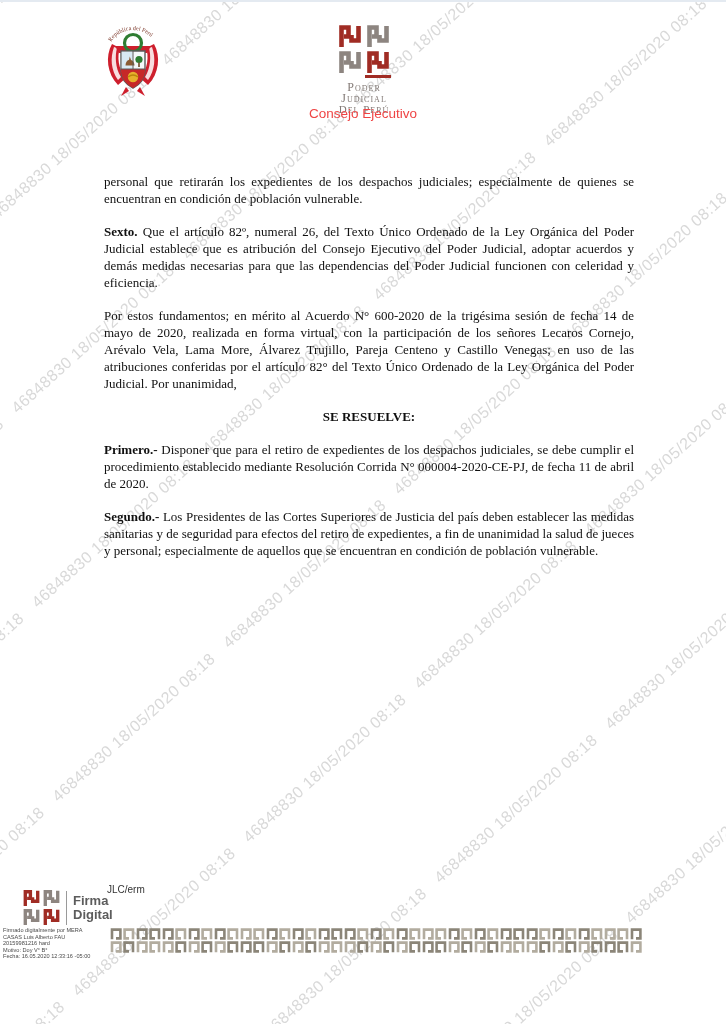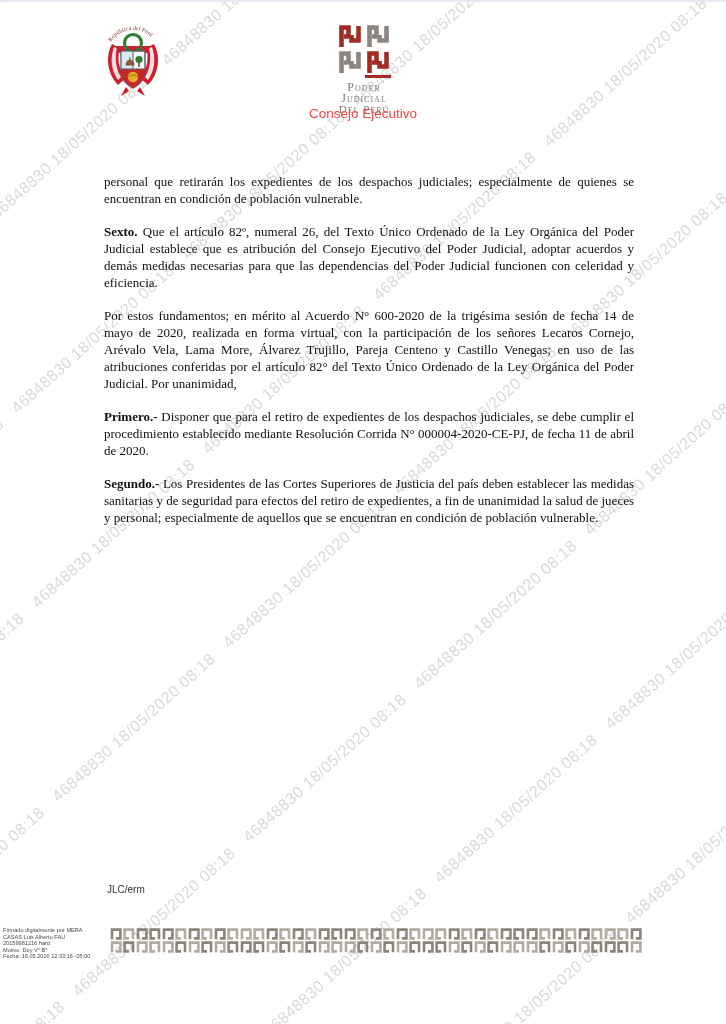--- a/index.html
+++ b/index.html
@@ -139,28 +139,50 @@
     </div>
 
     <div class="subtitle">Consejo Ejecutivo</div>
   </div>
 
   <div class="doc-body">
     <p><span class="lead"></span><span>personal que retirarán los expedientes de los despachos judiciales; especialmente de quienes se encuentran en condición de población vulnerable.</span></p>
     <p><span class="lead">Sexto.</span><span> Que el artículo 82º, numeral 26, del Texto Único Ordenado de la Ley Orgánica del Poder Judicial establece que es atribución del Consejo Ejecutivo del Poder Judicial, adoptar acuerdos y demás medidas necesarias para que las dependencias del Poder Judicial funcionen con celeridad y eficiencia.</span></p>
     <p><span class="lead"></span><span>Por estos fundamentos; en mérito al Acuerdo N° 600-2020 de la trigésima sesión de fecha 14 de mayo de 2020, realizada en forma virtual, con la participación de los señores Lecaros Cornejo, Arévalo Vela, Lama More, Álvarez Trujillo, Pareja Centeno y Castillo Venegas; en uso de las atribuciones conferidas por el artículo 82° del Texto Único Ordenado de la Ley Orgánica del Poder Judicial. Por unanimidad,</span></p>
 
+    <p class="resolve-heading">SE RESUELVE:</p>
 
     <p><span class="lead">Primero.-</span><span> Disponer que para el retiro de expedientes de los despachos judiciales, se debe cumplir el procedimiento establecido mediante Resolución Corrida N° 000004-2020-CE-PJ, de fecha 11 de abril de 2020.</span></p>
     <p><span class="lead">Segundo.-</span><span> Los Presidentes de las Cortes Superiores de Justicia del país deben establecer las medidas sanitarias y de seguridad para efectos del retiro de expedientes, a fin de unanimidad la salud de jueces y personal; especialmente de aquellos que se encuentran en condición de población vulnerable.</span></p>
 
   </div>
 
   <div class="initials">JLC/erm</div>
 
+  <div class="firma">
+    <div class="firma-grid">
+      <svg width="19" height="18" class="pj-red">
+          <use href="#pj"></use>
+        </svg>
+      <svg width="19" height="18" class="pj-gray">
+          <use href="#pj"></use>
+        </svg>
+      <svg width="19" height="18" class="pj-gray">
+          <use href="#pj"></use>
+        </svg>
+      <svg width="19" height="18" class="pj-red">
+          <use href="#pj"></use>
+        </svg>
+    </div>
+    <div class="firma-divider"></div>
+    <div class="firma-text">
+      <div>Firma</div>
+      <div>Digital</div>
+    </div>
+  </div>
 
   <div class="sig-details">
     <div>Firmado digitalmente por MERA</div>
     <div>CASAS Luis Alberto FAU</div>
     <div>20159981216 hard</div>
     <div>Motivo: Doy V° B°</div>
     <div>Fecha: 16.05.2020 12:33:16 -05:00</div>
   </div>
 
   <div class="barcode" id="barcode">

